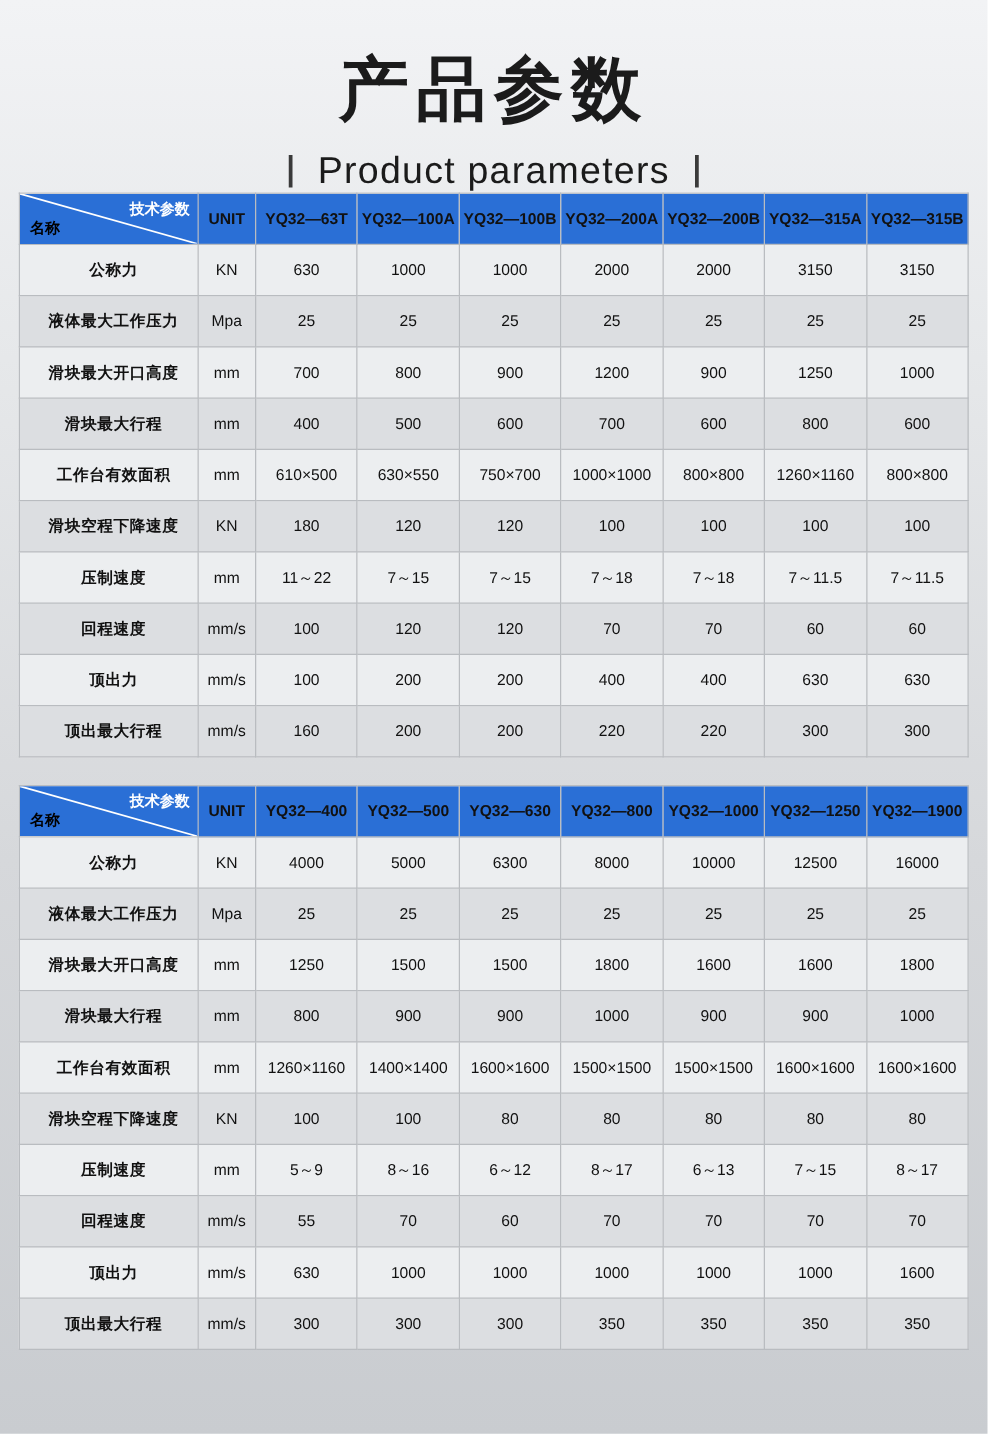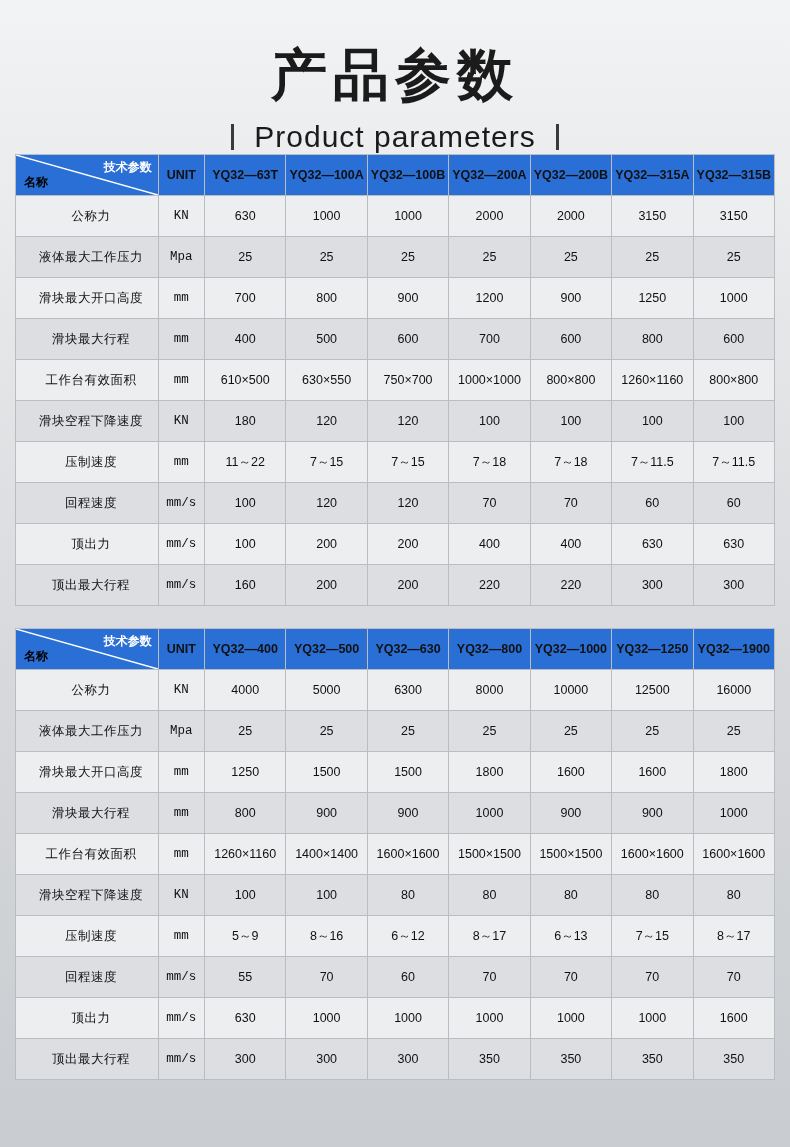--- a/index.html
+++ b/index.html
@@ -23,21 +23,21 @@
   .header {
     padding-top: 40px;
     text-align: center;
   }
   .title-cn {
     font-size: 56px;
     font-weight: bold;
     letter-spacing: 6px;
     color: #1b1b1b;
     line-height: 1.25;
-    font-family: Liberation Serif, serif;
+    font-family: Liberation Mono, monospace;
   }
   .title-en-wrap {
     margin-top: 10px;
     display: flex;
     align-items: center;
     justify-content: center;
     gap: 20px;
   }
   .title-en {
     font-size: 30px;
@@ -75,24 +75,24 @@
     background: #dcdee1;
   }
   table.spec tr:nth-child(odd) td {
     background: #eceef0;
   }
   td.rowlabel {
     text-align: left;
     padding-left: 10px !important;
     font-size: 13px;
     letter-spacing: 0.5px;
+    font-weight: bold;
   }
   td.unit {
     font-size: 12px;
-    font-family: Liberation Mono, monospace;
   }
   
   .hdr th {
     background: #2a6fd6 !important;
     color: #fff;
     font-weight: bold;
     font-size: 13px;
     height: 48px;
     border: 1px solid #2a6fd6;
   }

